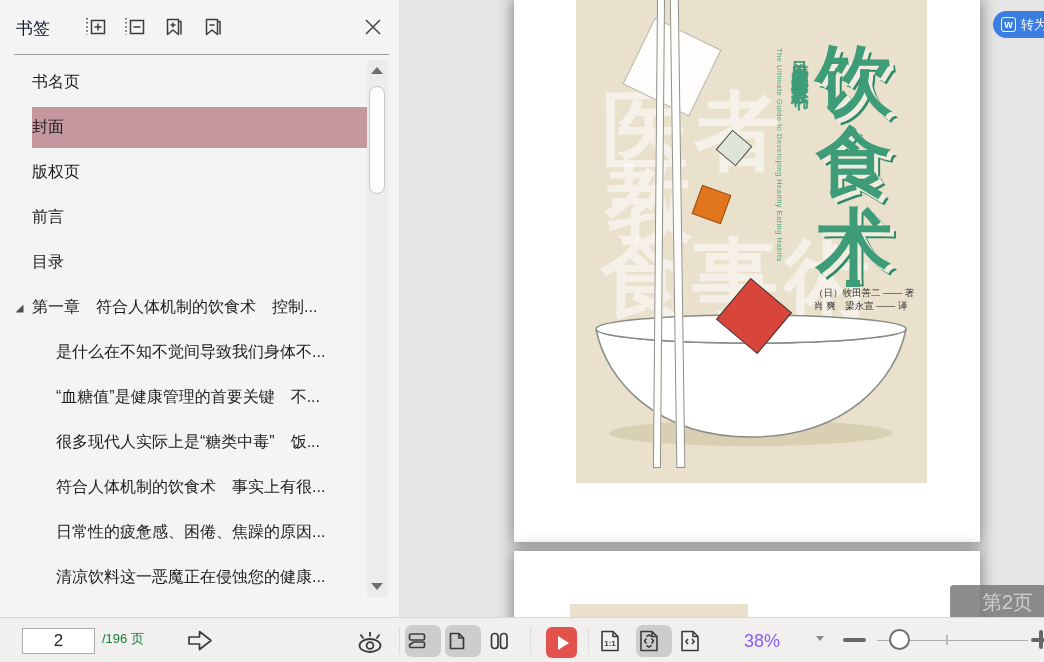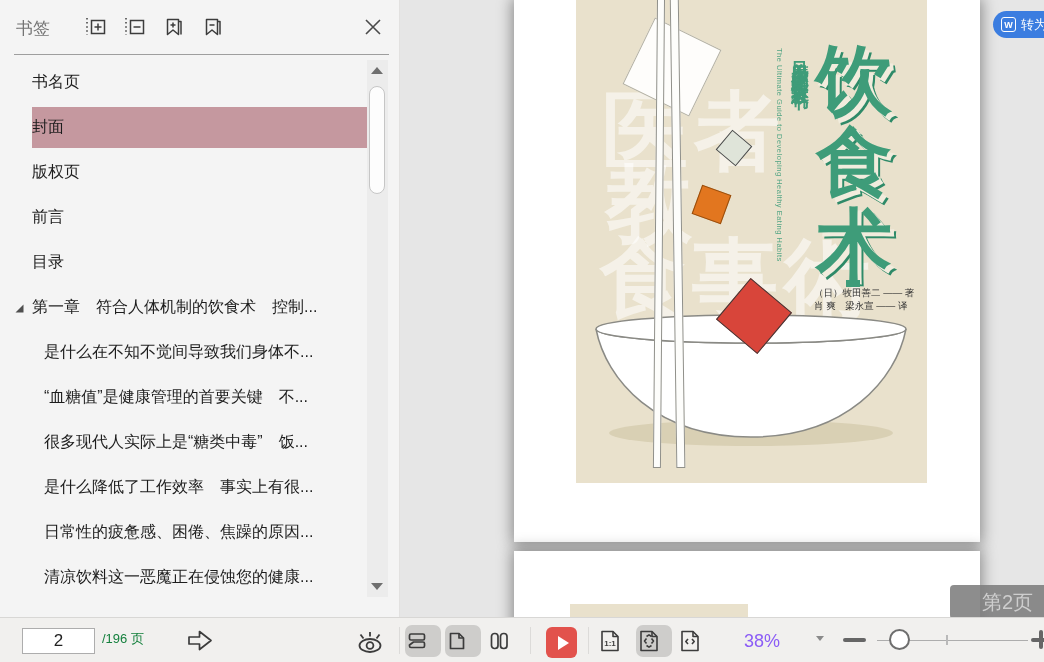--- a/index.html
+++ b/index.html
@@ -3,27 +3,27 @@
 <meta charset="utf-8">
 <style>
   * { margin:0; padding:0; box-sizing:border-box; }
   html,body { width:1044px; height:662px; }
   body { font-family:"Liberation Sans","DejaVu Sans",sans-serif; background:#e6e6e6; }
   .app { position:relative; width:1044px; height:662px; background:#e6e6e6; overflow:hidden; }
 
   
   .sidebar { position:absolute; left:0; top:0; width:400px; height:617px; background:#f4f4f4; border-right:1px solid #e2e1e0; z-index:5; }
   .sb-header { position:relative; height:55px; }
-  .sb-title { position:absolute; left:16px; top:17px; font-size:17px; color:#737373; }
+  .sb-title { position:absolute; left:16px; top:17px; font-size:17px; color:#0f172a; }
   .sb-ic { position:absolute; top:16px; width:23px; height:23px; cursor:pointer; }
   .sb-divider { position:absolute; left:14px; right:10px; bottom:0; height:1px; background:#9e9e9e; }
   .bm-list { position:absolute; left:0; top:60px; width:400px; }
   .bm-row { position:relative; height:45px; display:flex; align-items:center; font-size:16px; color:#1d1d1d; white-space:nowrap; overflow:hidden; cursor:pointer; }
   .bm-row.l0 { padding-left:32px; }
-  .bm-row.l1 { padding-left:44px; }
+  .bm-row.l1 { padding-left:56px; }
   .bm-row .lbl { position:relative; z-index:1; max-width:310px; overflow:hidden; }
   .bm-row.selected::before { content:""; position:absolute; left:32px; right:33px; top:2px; bottom:2px; background:#c5989f; }
   .bm-tri { position:absolute; left:15px; top:19px; z-index:1; }
   .sb-scroll { position:absolute; left:367px; top:60px; width:21px; height:537px; background:#ececec; }
   .tri-up { position:absolute; top:7px; left:4px; width:0; height:0; border-left:6px solid transparent; border-right:6px solid transparent; border-bottom:7px solid #6f6f6f; }
   .tri-down { position:absolute; bottom:7px; left:4px; width:0; height:0; border-left:6px solid transparent; border-right:6px solid transparent; border-top:7px solid #6f6f6f; }
   .sb-thumb { position:absolute; left:2px; top:26px; width:16px; height:108px; background:#fdfdfd; border:1px solid #c6c6c6; border-radius:8px; }
 
   
   .page { position:absolute; background:#fff; box-shadow:0 0 14px 2px rgba(0,0,0,0.40); }
@@ -166,21 +166,21 @@
         <div class="bm-row l1">
 
     <span class="lbl">“血糖值”是健康管理的首要关键　不...</span>
   </div>
         <div class="bm-row l1">
 
     <span class="lbl">很多现代人实际上是“糖类中毒”　饭...</span>
   </div>
         <div class="bm-row l1">
 
-    <span class="lbl">是什么降低了工作效率　事实上有很...</span>
+    <span class="lbl">符合人体机制的饮食术　事实上有很...</span>
   </div>
         <div class="bm-row l1">
 
     <span class="lbl">日常性的疲惫感、困倦、焦躁的原因...</span>
   </div>
         <div class="bm-row l1">
 
     <span class="lbl">清凉饮料这一恶魔正在侵蚀您的健康...</span>
   </div>
       </div>

